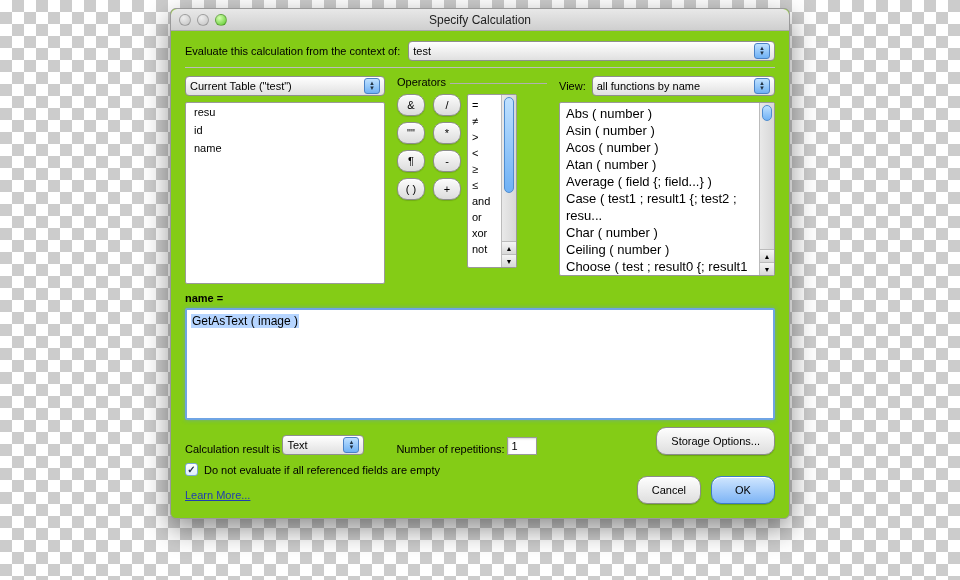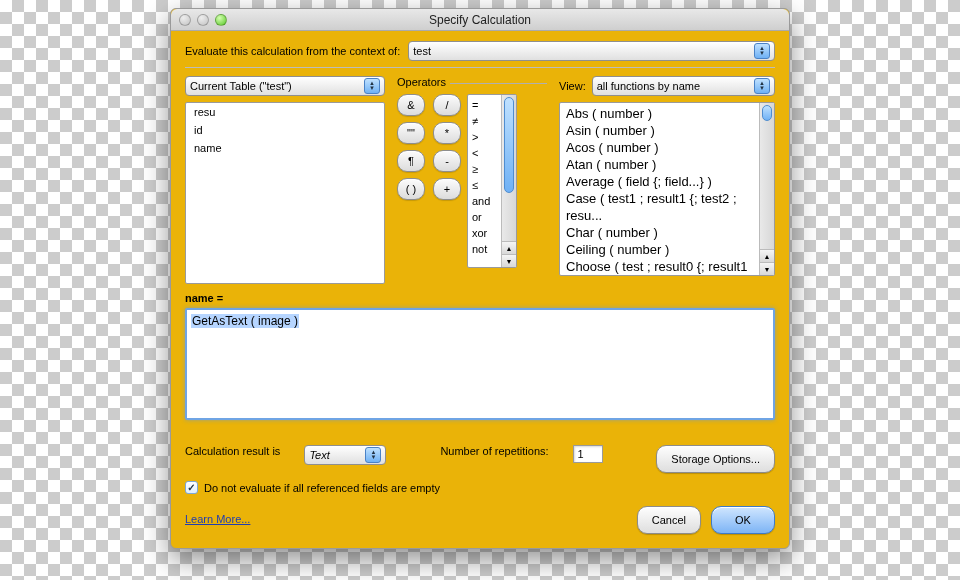--- a/index.html
+++ b/index.html
@@ -17,21 +17,21 @@
     background-size: 24px 24px;
     background-position: 0 0, 0 12px, 12px -12px, -12px 0;
     background-color: #fff;
     position: relative;
   }
   .window {
     position: absolute;
     left: 170px;
     top: 8px;
     width: 620px;
-    background: #eab308;
+    background: #84cc16;
     border: 1px solid #9a9a9a;
     border-radius: 6px;
     box-shadow: 0 10px 28px rgba(0,0,0,0.45);
   }
   .titlebar {
     height: 22px;
     background: linear-gradient(#e8e8e8, #cfcfcf);
     border-bottom: 1px solid #aaa;
     border-radius: 6px 6px 0 0;
     display: flex;
@@ -117,21 +117,21 @@
 
   .name-eq { margin-top:8px; font-weight:bold; }
   .formula-box {
     margin-top:4px; height:112px; background:#fff;
     border:2px solid #6fa4e4; border-radius:2px;
     box-shadow: 0 0 4px rgba(90,150,230,0.6);
     padding:4px; font-size:12px; font-family: "Lucida Grande", sans-serif;
   }
   .formula-sel { background:#b6d5ff; padding:0 1px; }
 
-  .bottom-row { display:flex; align-items:flex-start; gap:24px; margin-top:25px; }
+  .bottom-row { display:flex; align-items:flex-end; gap:2px; margin-top:7px; }
   .aqua-input {
     height:18px; width:30px; background:#fff; border:1px solid #9a9a9a;
     box-shadow: inset 1px 1px 2px rgba(0,0,0,0.15);
     padding:0 4px; font-size:11px; font-family:inherit;
   }
   .pill-btn {
     height:28px; padding:0 14px; display:inline-flex; align-items:center;
     background:linear-gradient(#fefefe,#dedede);
     border:1px solid #8c8c8c; border-radius:10px;
     box-shadow: inset 0 1px 0 #fff, 0 1px 1px rgba(0,0,0,0.2);
@@ -141,21 +141,21 @@
     background:linear-gradient(#d0e6ff,#7db4f5);
     border-color:#3d7aca;
   }
   .cb-row { display:flex; align-items:center; gap:6px; margin-top:8px; }
   .aqua-checkbox {
     width:13px; height:13px; background:linear-gradient(#fff,#dfeffc);
     border:1px solid #7da8d8; border-radius:3px; display:flex; align-items:center; justify-content:center;
     font-size:10px; color:#234; font-weight:bold;
   }
   .learn-more { color:#203db0; text-decoration:underline; cursor:pointer; margin-top:10px; display:inline-block; }
-  .action-row { display:flex; justify-content:flex-end; gap:10px; margin-top:12px; }
+  .action-row { display:flex; justify-content:flex-end; gap:10px; margin-top:0; }
 </style>
 </head>
 <body>
 
 <div class="window">
   <div class="titlebar">
     <div class="traffic-lights">
       <div class="tl close"></div>
       <div class="tl min"></div>
       <div class="tl zoom"></div>
@@ -261,21 +261,21 @@
       </div>
     </div>
 
     <div class="name-eq">name =</div>
     <div class="formula-box">
       <span class="formula-sel">GetAsText ( image )</span>
     </div>
 
     <div class="bottom-row">
       <span>Calculation result is</span>
-      <div class="aqua-select" style="width:82px;font-style:italic;">
+      <div class="aqua-select" style="width:82px;">
         <span>Text</span>
         <span class="stepper">▲<br>▼</span>
       </div>
       <span style="margin-left:30px;">Number of repetitions:</span>
       <input class="aqua-input" value="1" style="">
       <span style="flex:1;"></span>
       <button class="pill-btn">Storage Options...</button>
     </div>
 
     <div class="cb-row">

